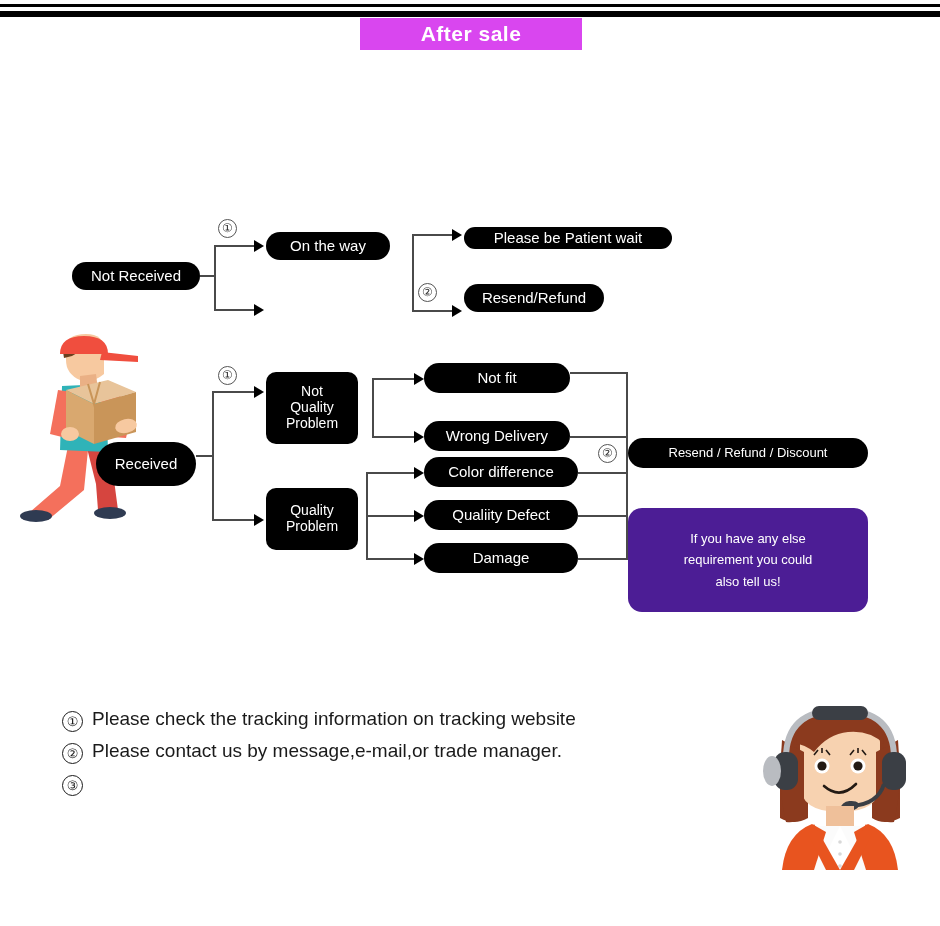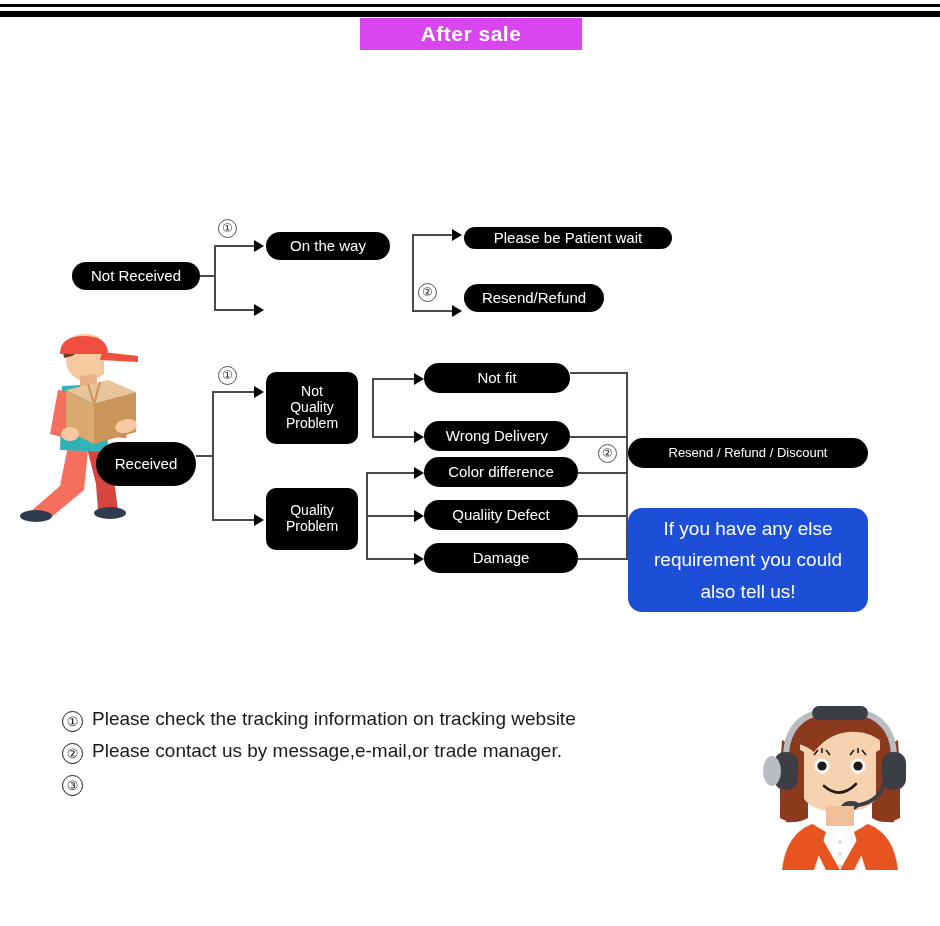--- a/index.html
+++ b/index.html
@@ -88,24 +88,24 @@
     display: flex;
     align-items: center;
     justify-content: center;
     background: #ffffff;
     font-family: "Liberation Serif", serif;
   }
 
   
   .bubble {
     position: absolute;
-    background: #1d4ed8;
+    background: #4c1d95;
     color: #ffffff;
     border-radius: 14px;
-    font-size: 19px;
+    font-size: 13px;
     line-height: 1.65;
     text-align: center;
     display: flex;
     align-items: center;
     justify-content: center;
     padding: 6px 14px;
   }
   .bubble-tail {
     position: absolute;
     width: 0; height: 0;

